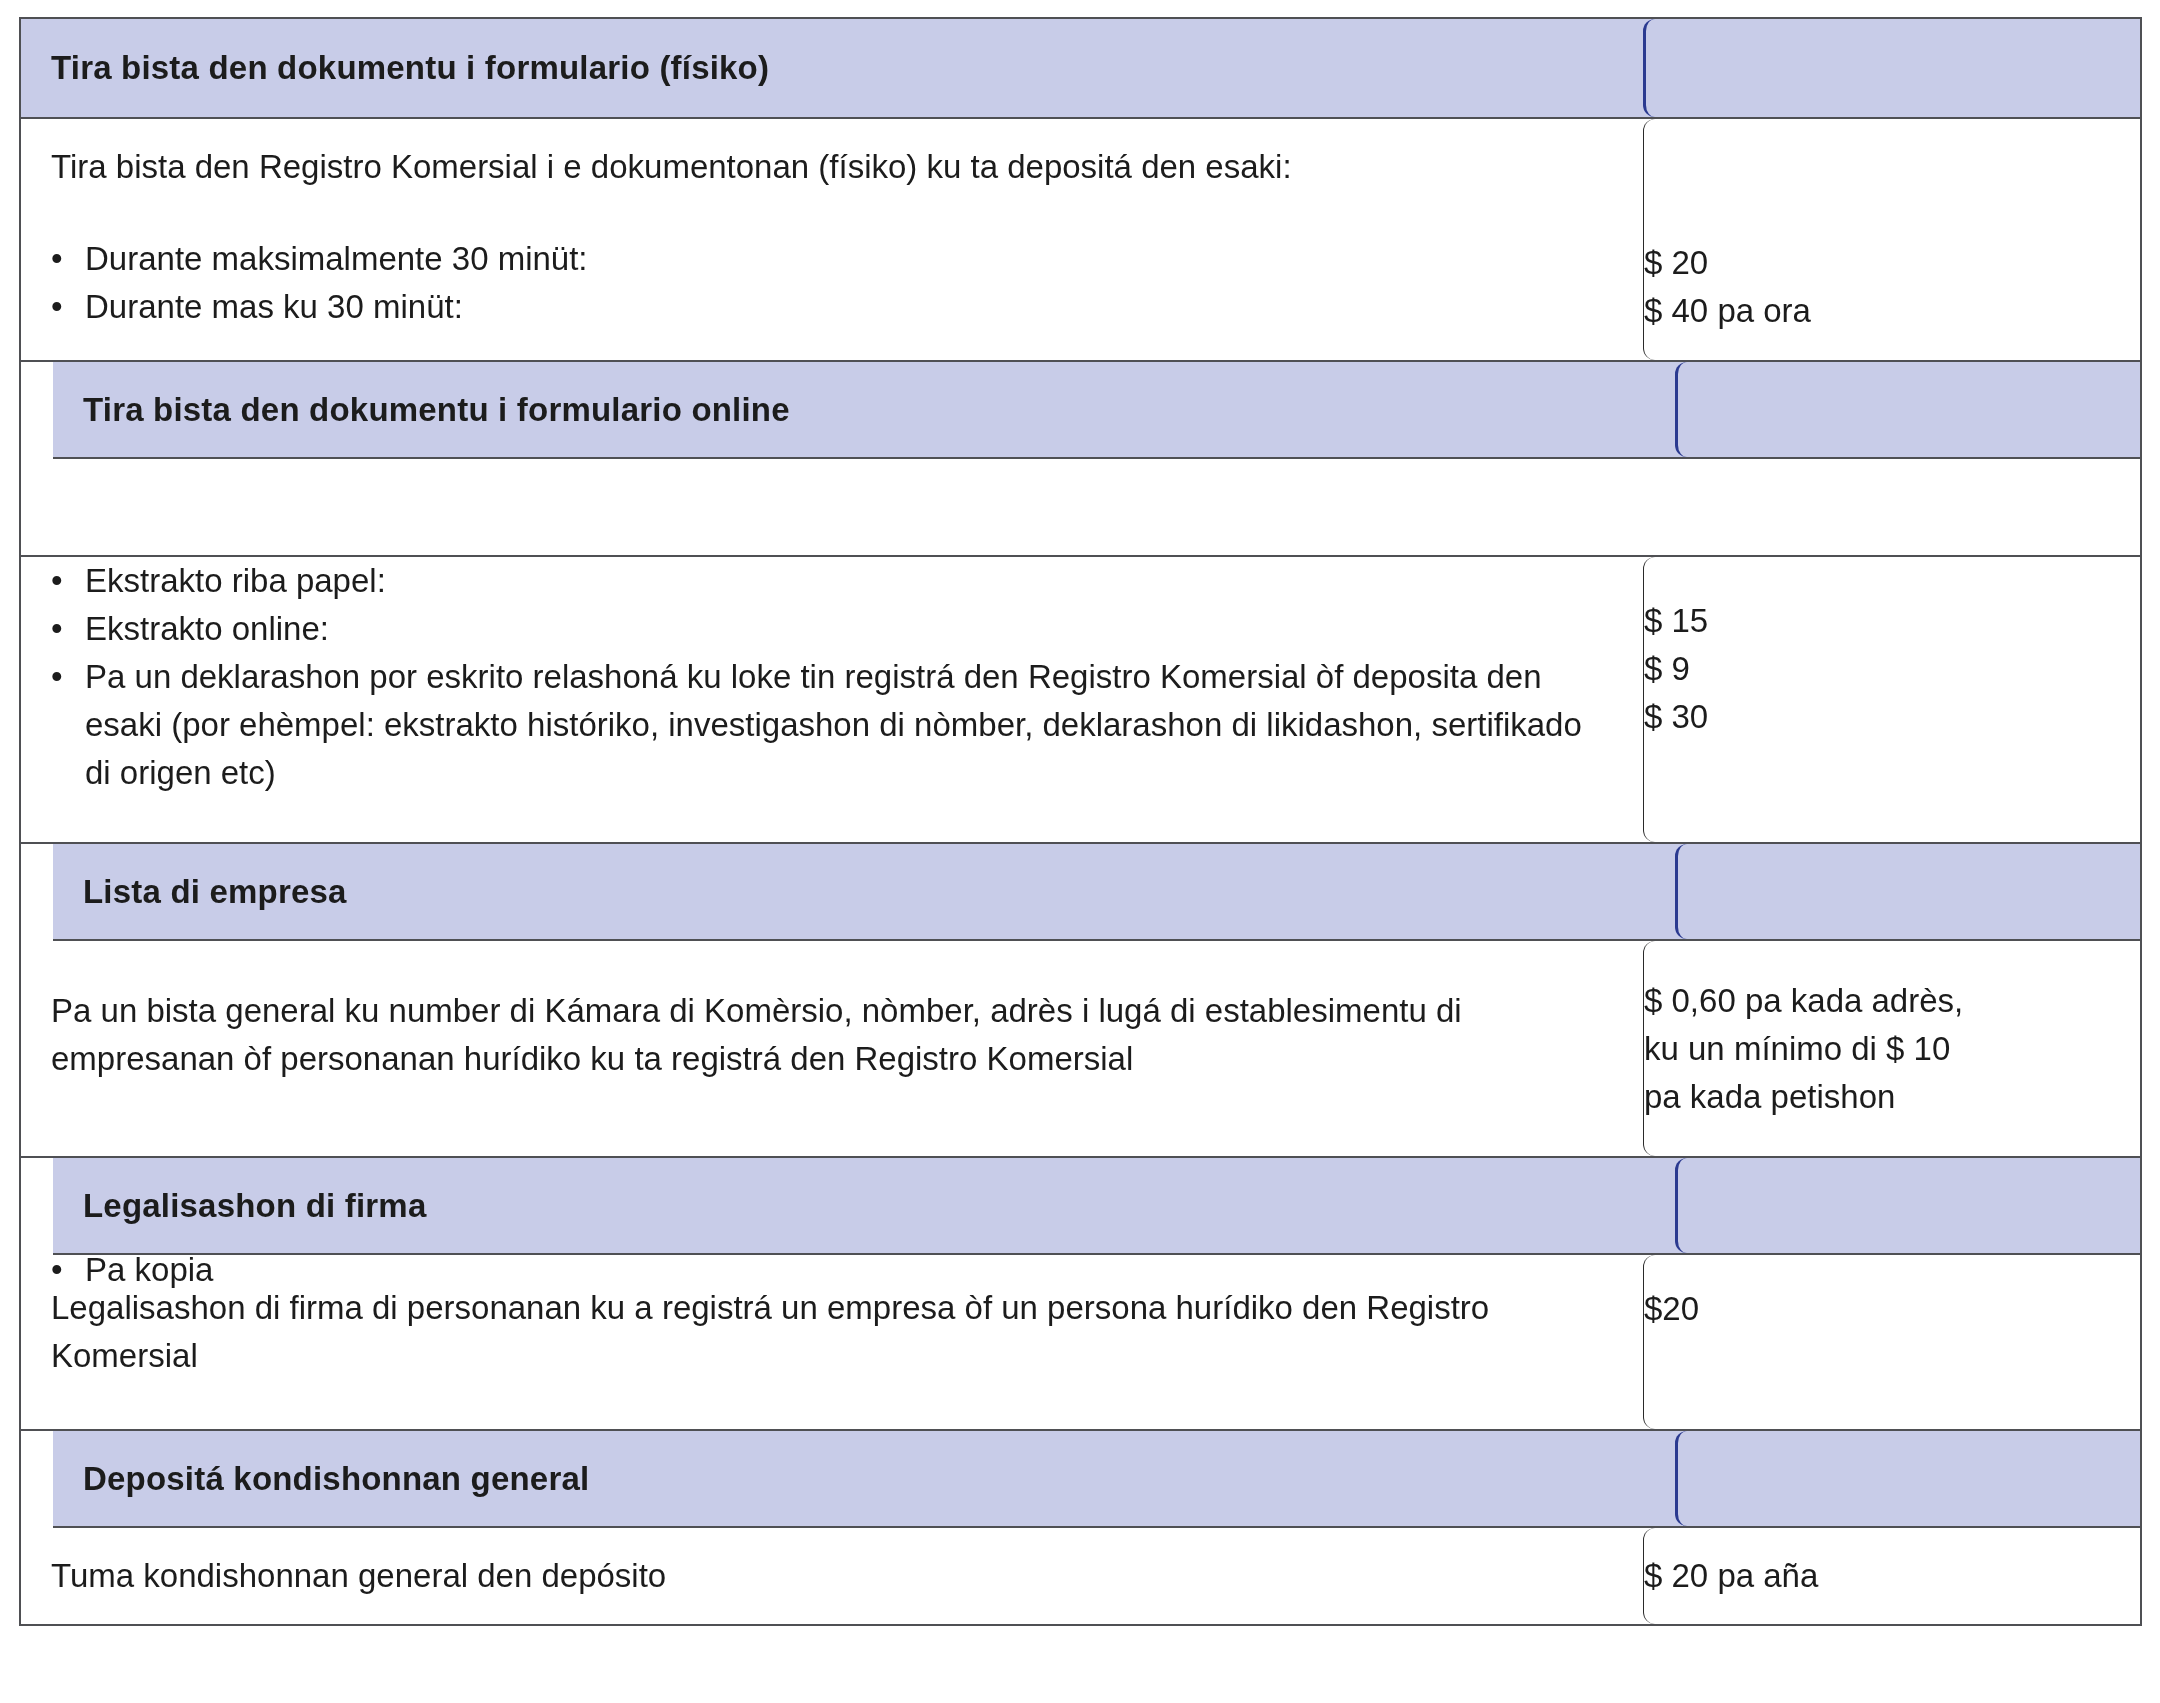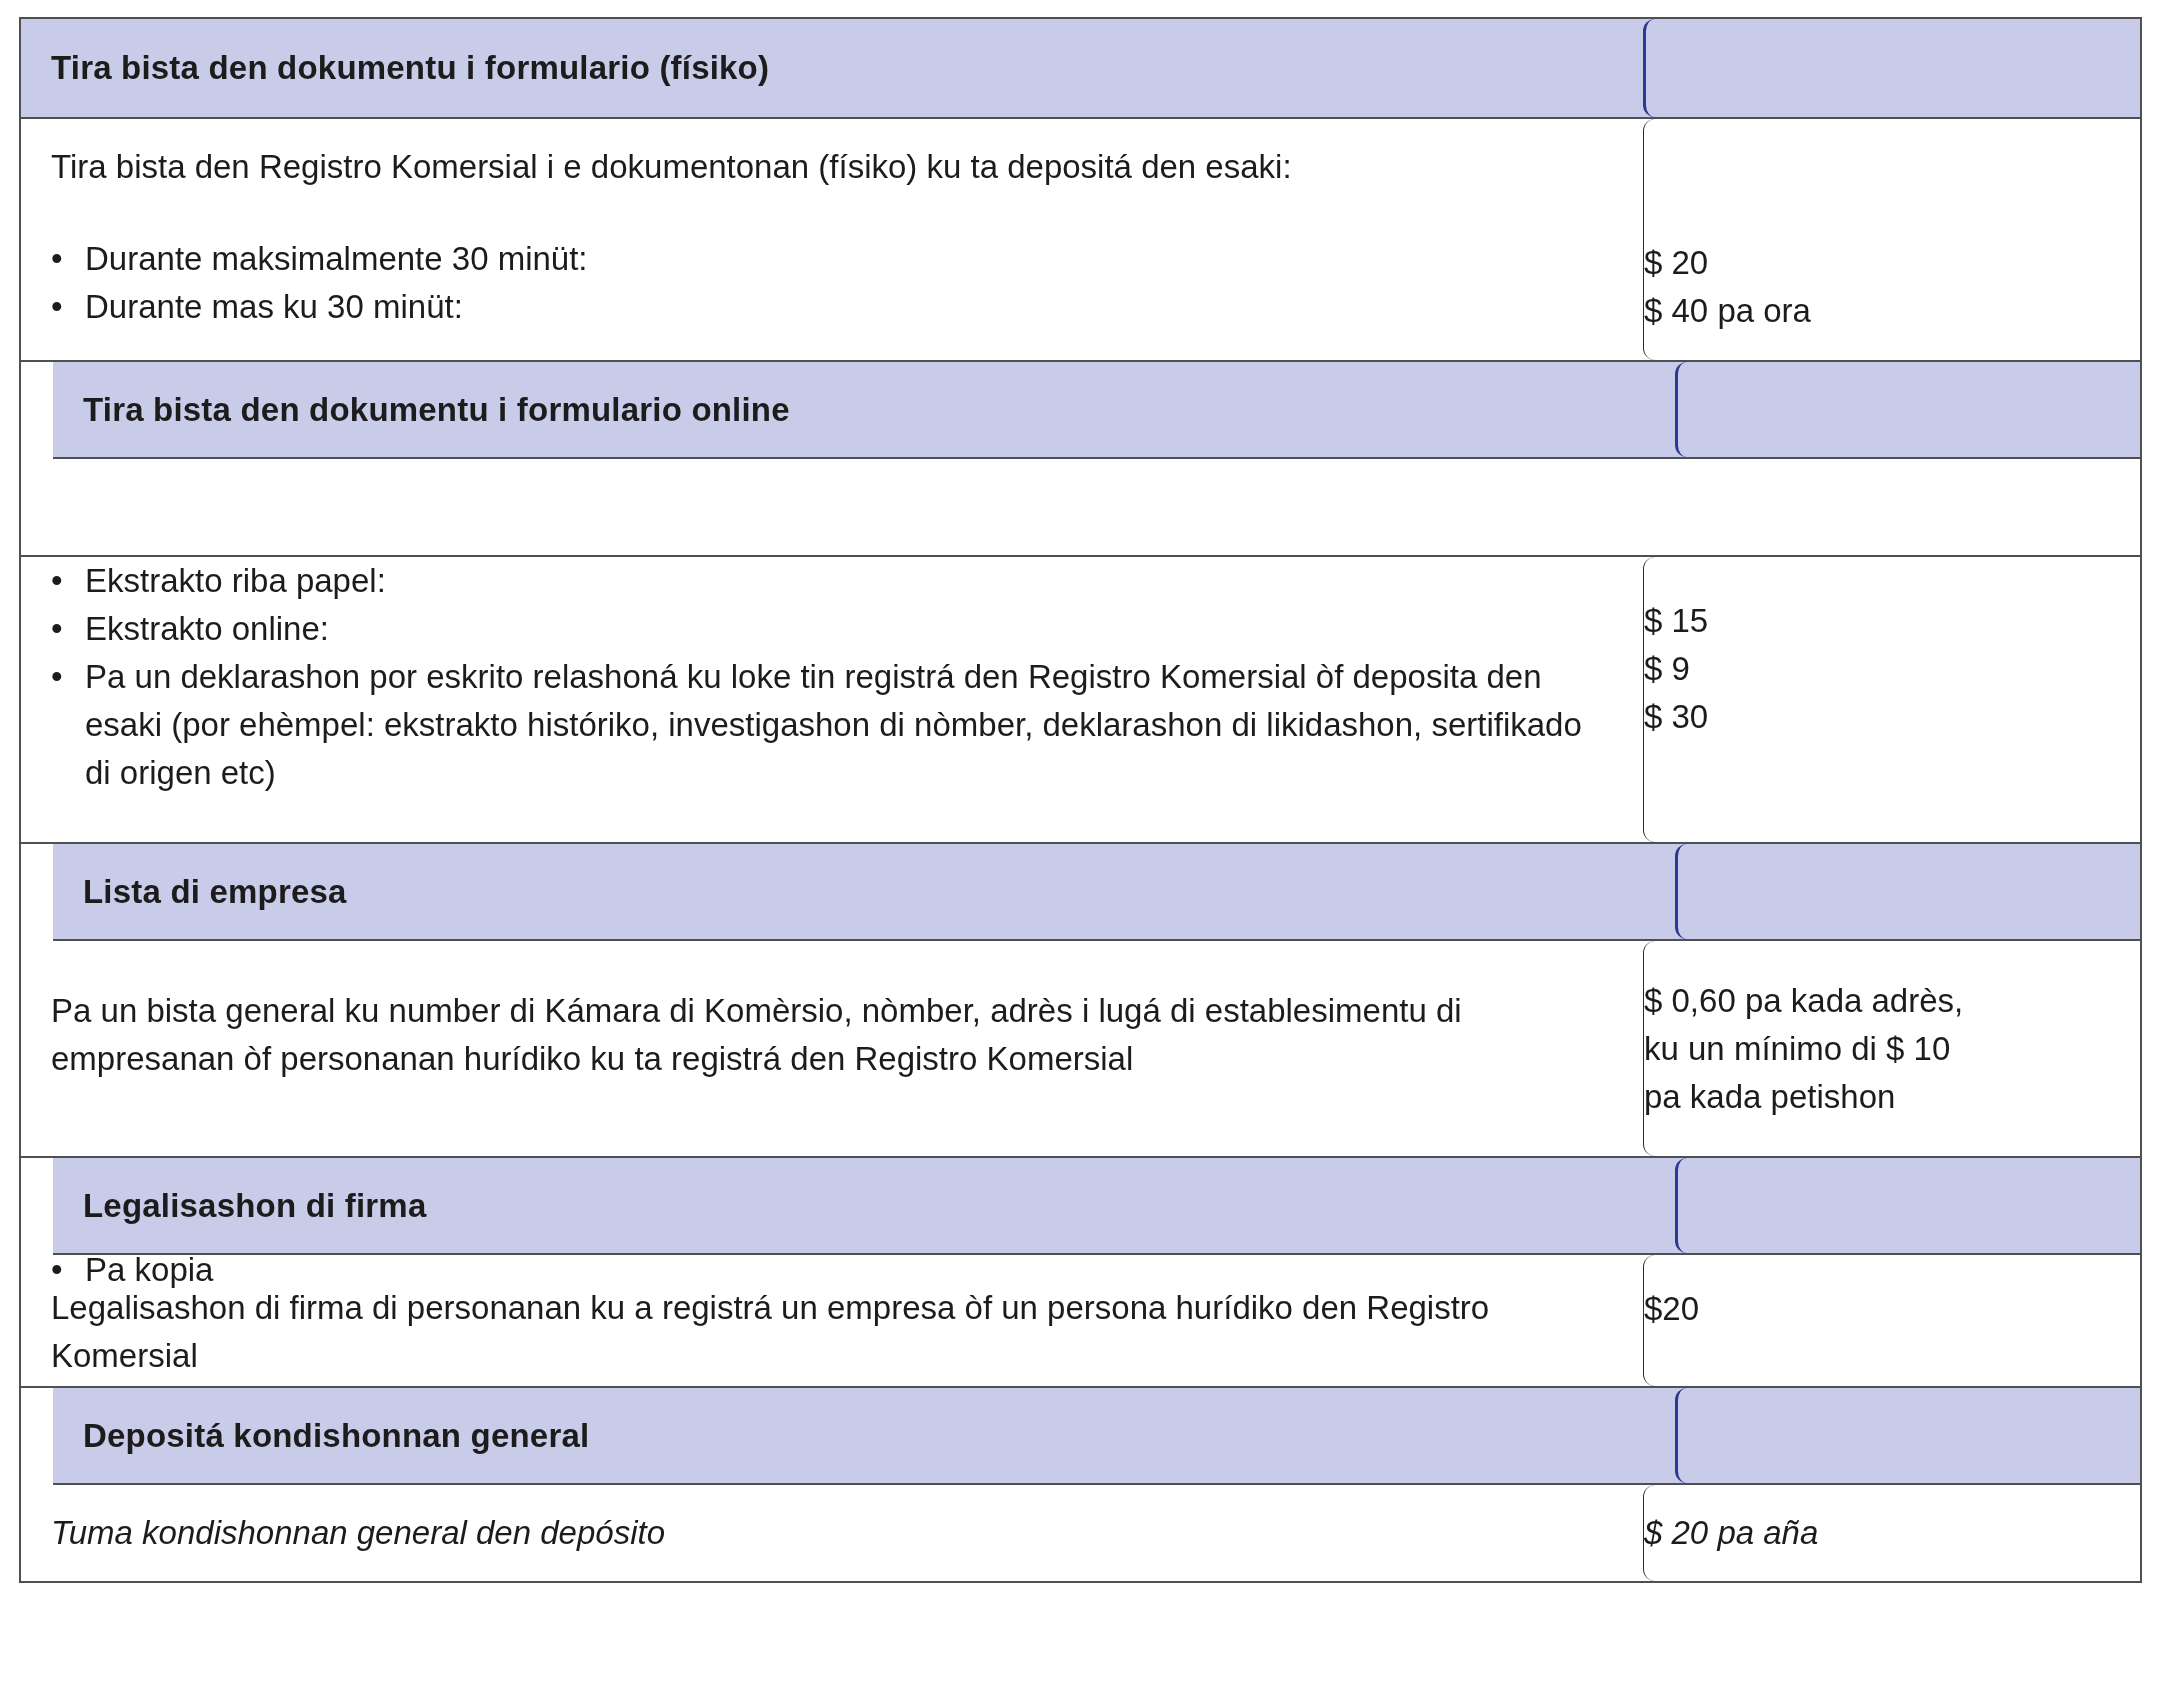--- a/index.html
+++ b/index.html
@@ -16,21 +16,21 @@
     font-family:"Liberation Sans","DejaVu Sans",sans-serif;
     color:var(--text);
   }
   .page{width:2161px;height:1703px;padding:17px 19px;}
   .fee-table{
     width:2123px;
     border:2.9px solid var(--grid);
     background:#fff;
   }
   .row{display:flex;border-bottom:2.9px solid var(--grid);}
-  .row:last-child{border-bottom:none;font-style:italic;}
+  .row:last-child{border-bottom:none;}
   .cell{min-height:100%;}
   .cell.left{width:1622px;flex:0 0 1622px;padding-left:30px;padding-right:57px;}
   .cell.right{
     flex:1;display:flex;flex-direction:column;align-items:flex-start;
     text-align:center;
     border-radius:12px;
   }
   
   .row.header{background:var(--header-bg);}
   .row.header .cell.left{display:flex;align-items:center;}
@@ -50,21 +50,21 @@
   .c2 .cell.right{padding-top:120px;}
   .c4{height:98px;flex-direction:column;}
   .c4 .cell.left{display:flex;align-items:center;}
   .c4 .cell.right{justify-content:center;}
   .c6{height:287px;}
   .c6 .cell.left{}
   .c6 .cell.right{padding-top:40px;}
   .c8{height:217px;}
   .c8 .cell.left{padding-top:46px;}
   .c8 .cell.right{justify-content:center;}
-  .c10{height:133px;}
+  .c10{height:176px;}
   .c10 .cell.left{padding-top:28.5px;}
   .c10 .cell.right{padding-top:30px;}
   .c12{height:96px;}
   .c12 .cell.left{display:flex;align-items:center;}
   .c12 .cell.right{justify-content:center;}
 </style>
 </head>
 <body>
 
 <div class="page">

